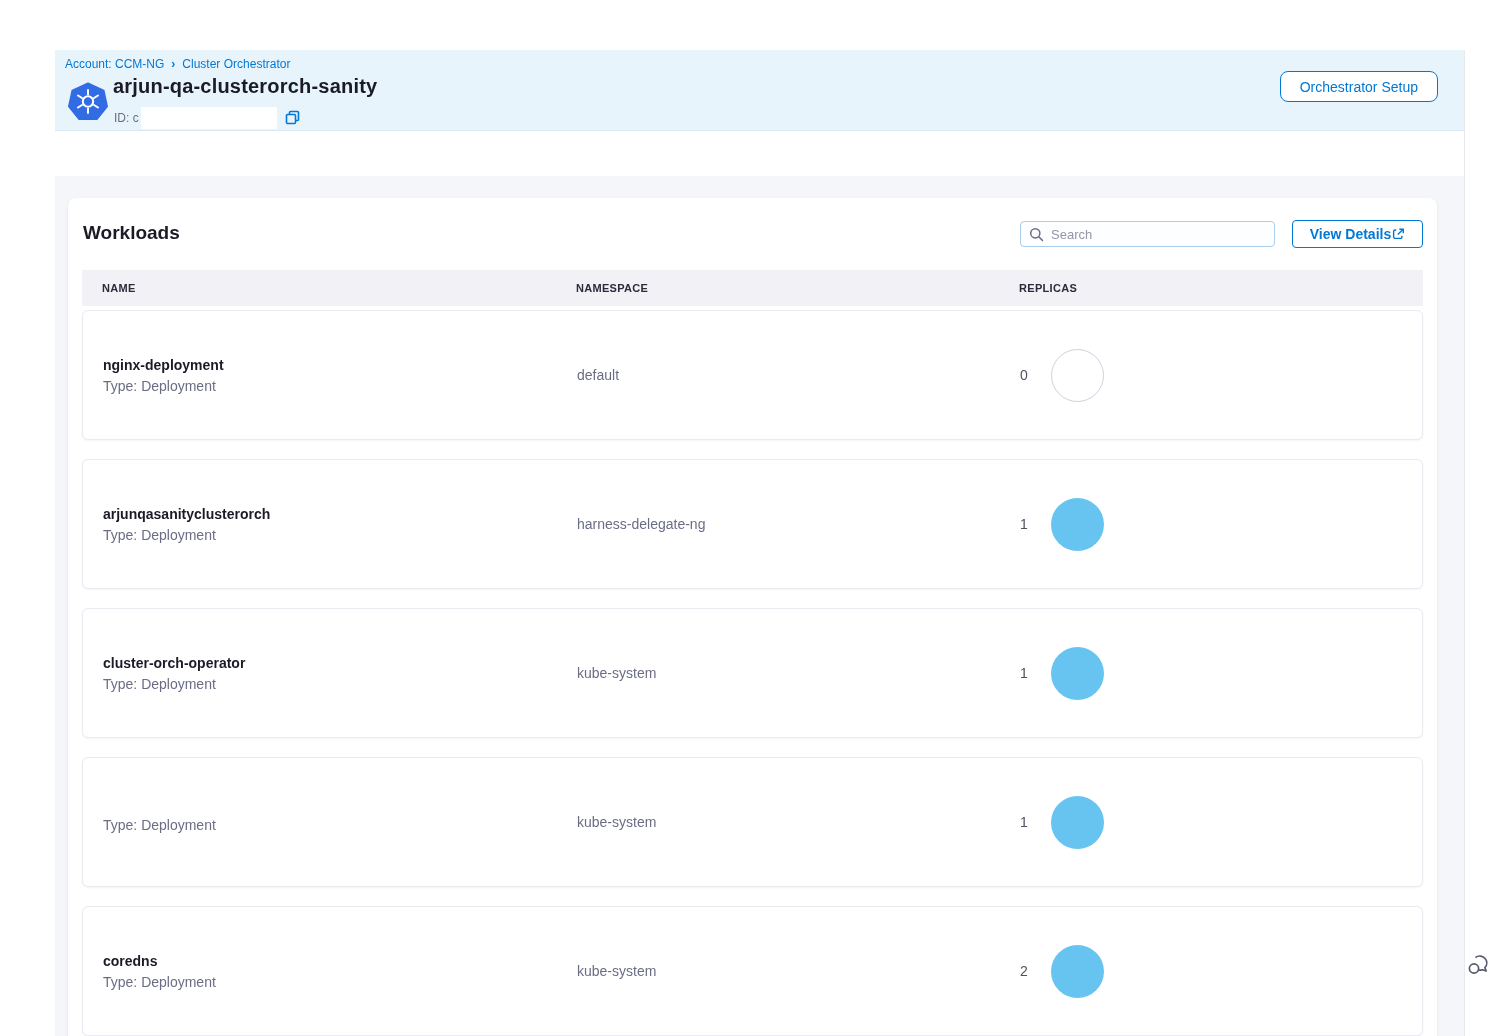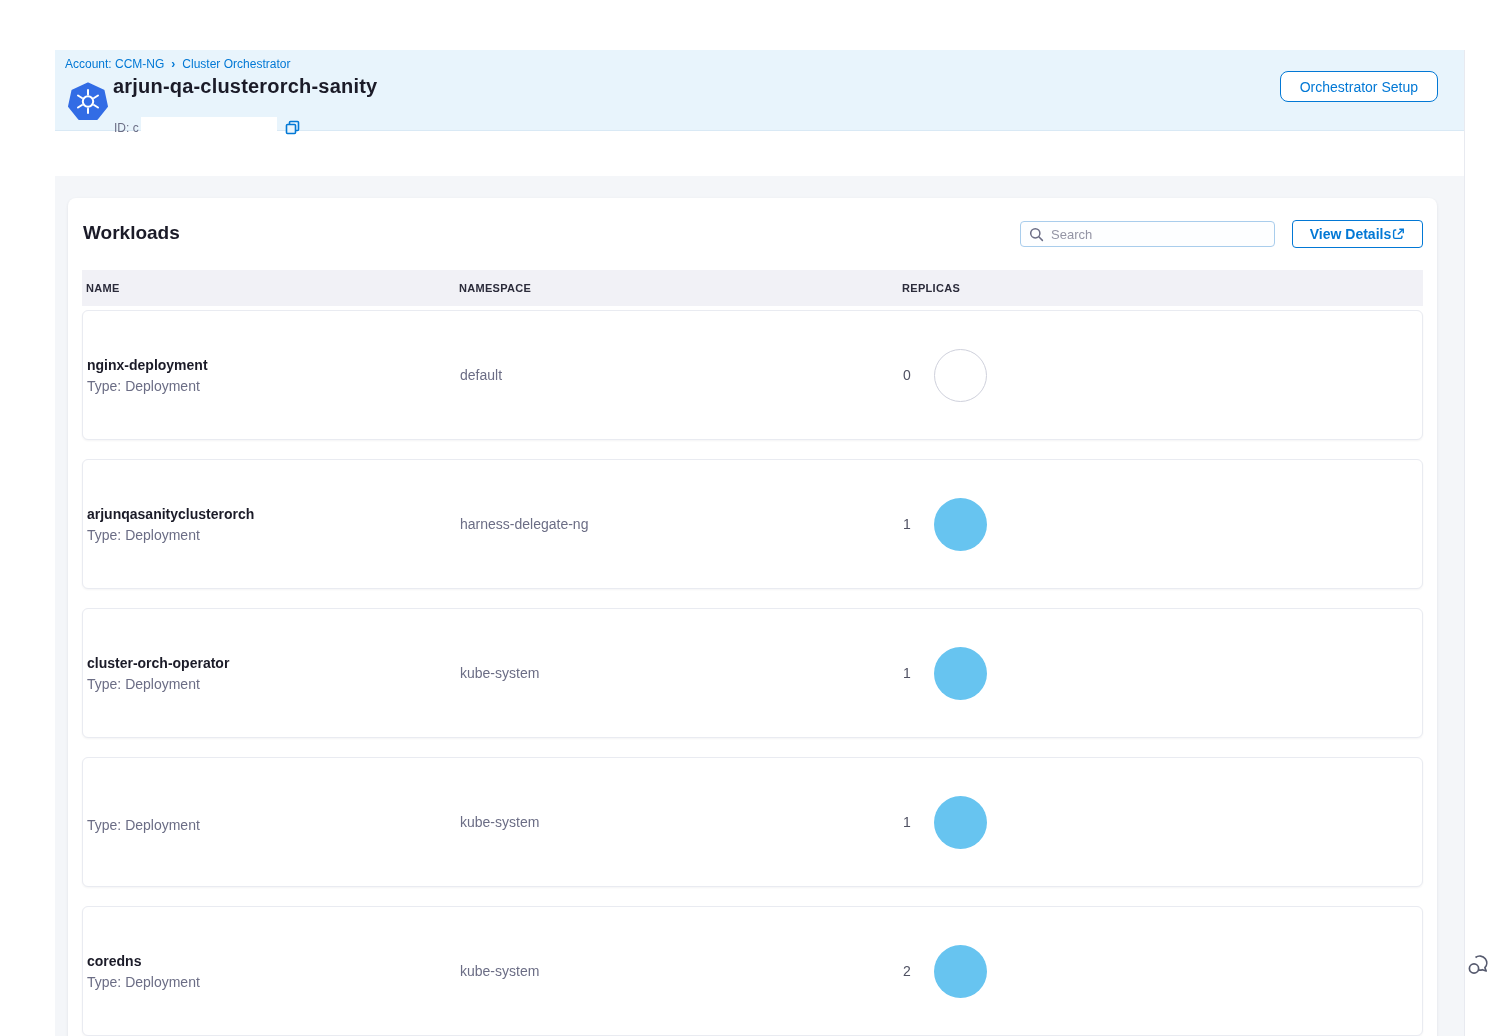--- a/index.html
+++ b/index.html
@@ -11,21 +11,21 @@
   .content-divider { position:absolute; left:1464px; top:50px; width:1px; height:986px; background:#e8eaf0; }
 
   
   .header-band { position:absolute; left:55px; top:50px; width:1409px; height:81px;
                  background:var(--header-band); border-bottom:1px solid #d9e9f5; }
   .breadcrumb { position:absolute; left:10px; top:7px; font-size:12px; color:var(--accent-blue); display:flex; gap:7px; align-items:flex-start; }
   .breadcrumb a { color:var(--accent-blue); text-decoration:none; cursor:pointer; }
   .breadcrumb .sep { font-weight:700; font-size:12px; }
   .k8s-badge { position:absolute; left:13px; top:32px; width:40px; height:40px; }
   .cluster-title { position:absolute; left:58px; top:25px; font-size:20px; font-weight:700; color:#1b1b28; letter-spacing:.2px; }
-  .id-row { position:absolute; left:59px; top:66px; height:24px; display:flex; align-items:center; font-size:12px; color:var(--muted-text); }
+  .id-row { position:absolute; left:59px; top:56px; height:24px; display:flex; align-items:center; font-size:12px; color:var(--muted-text); }
   .id-redaction { display:inline-block; width:136px; height:22px; background:#ffffff; margin-left:2px; }
   .copy-btn { margin-left:8px; width:16px; height:16px; cursor:pointer; display:inline-flex; }
   .setup-btn { position:absolute; right:26px; top:21px; height:31px; padding:0 19px;
                background:#fff; border:1.5px solid var(--accent-blue); border-radius:8px;
                color:var(--accent-blue); font-weight:400; font-size:14px; cursor:pointer;
                font-family:inherit; }
 
   
   .tab-bar { position:absolute; left:55px; top:131px; width:1409px; height:45px; background:#fff;
              border-bottom:1px solid #dcdee8; display:flex; gap:25px; padding-left:28px; }
@@ -52,21 +52,21 @@
                       justify-content:center; font-family:inherit; }
 
   .table-header { position:absolute; left:14px; top:72px; width:1341px; height:36px; background:#f1f1f6;
                   display:flex; align-items:center; font-size:11px; font-weight:700; color:#2b2b3a;
                   letter-spacing:.3px; }
   .rows { position:absolute; left:14px; top:112px; width:1341px; display:flex; flex-direction:column; gap:19px; }
   .wl-row { height:130px; background:#fff; border:1px solid #e9ebf1; border-radius:6px;
             box-shadow:0 1px 2px rgba(40,41,61,.05); display:flex; align-items:center; cursor:pointer; }
   .wl-row.partial { height:31px; border-bottom:none; border-radius:6px 6px 0 0; box-shadow:none; }
 
-  .col-name { width:377px; padding-left:4px; }
+  .col-name { width:494px; padding-left:20px; }
   .col-ns   { width:427px; }
   .col-rep  { flex:1; display:flex; align-items:center; padding-left:16px; }
 
   .wl-name { font-size:14px; font-weight:700; color:#1b1b28; }
   .wl-type { font-size:14px; color:var(--muted-text); margin-top:5px; }
   .wl-ns   { font-size:14px; color:var(--muted-text); }
   .rep-count { font-size:14px; color:#4f5162; }
   .replica-circle { width:53px; height:53px; border-radius:50%; margin-left:23px;
                     border:1px solid #cfd1dc; background:#fff; }
   .replica-circle.filled { background:var(--replica-filled); border-color:transparent; }

